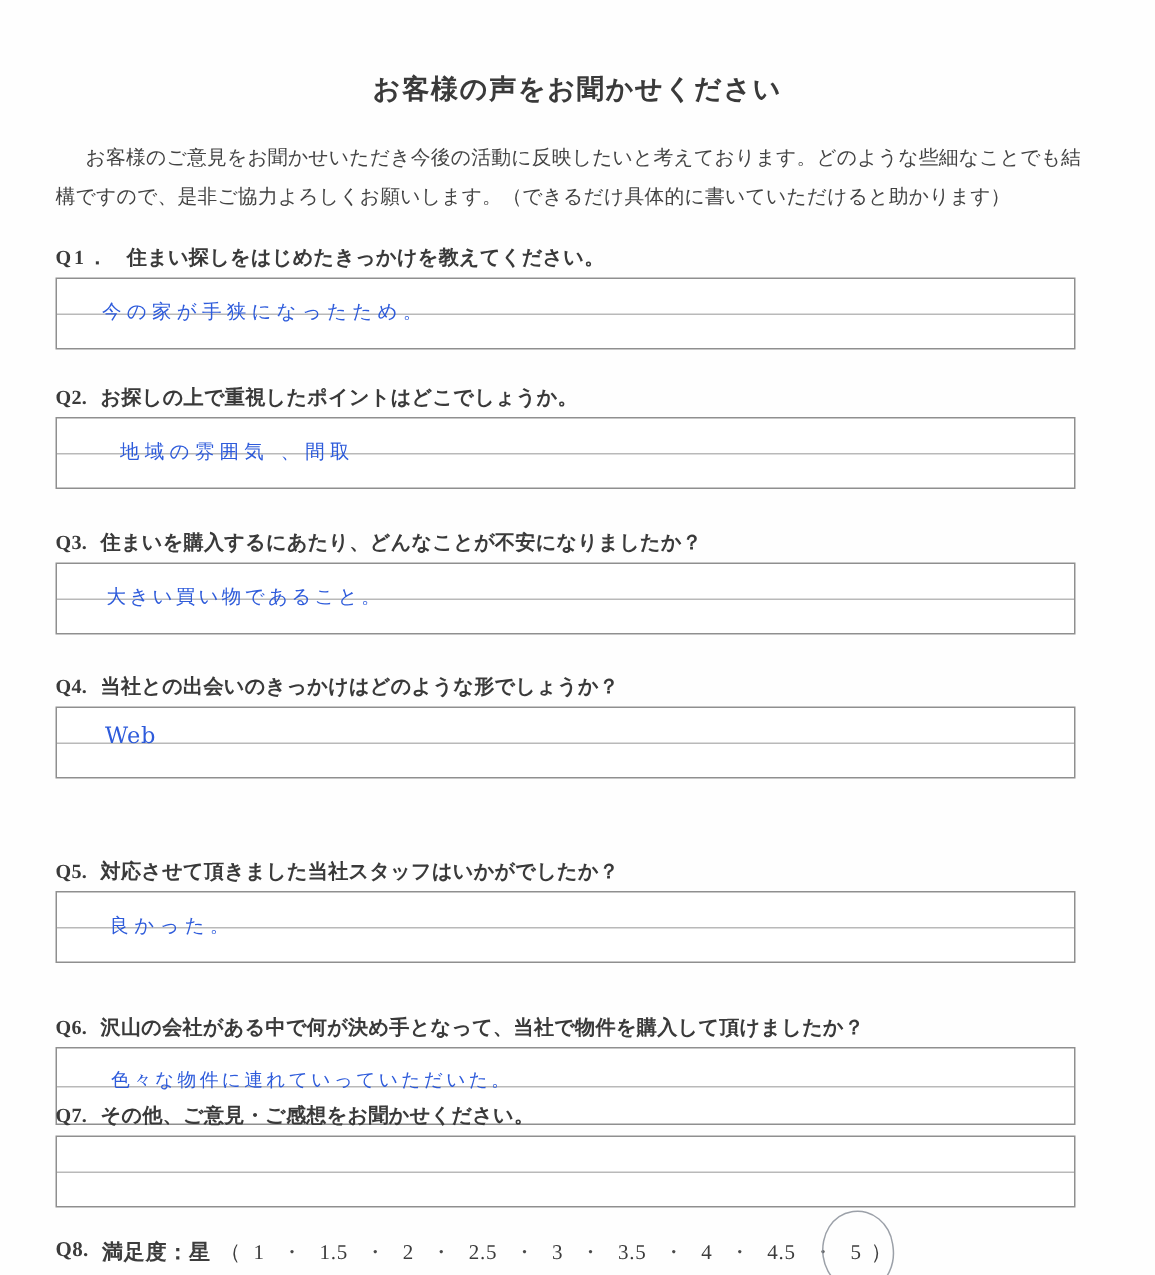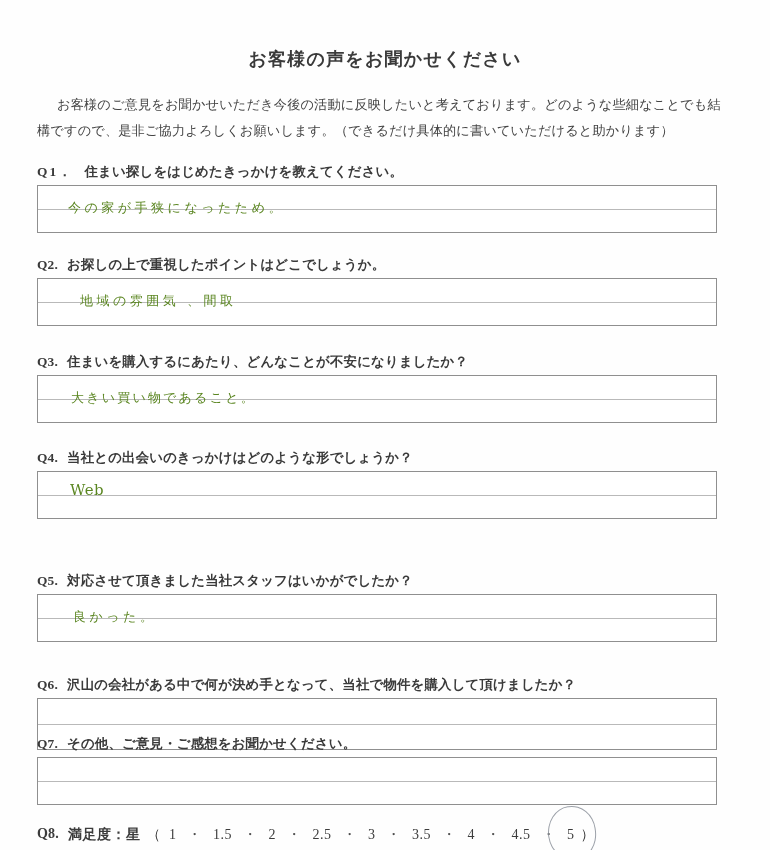--- a/index.html
+++ b/index.html
@@ -99,21 +99,21 @@
   .answer-row.top { top: 0; }
   .answer-row.bottom { bottom: 0; }
 
   .handwriting {
     position: absolute;
     left: 30px;
     top: 50%;
     transform: translateY(-52%);
     font-family: "DejaVu Sans", sans-serif;
     font-size: 13px;
-    color: #4d7c0f;
+    color: #1d4ed8;
     letter-spacing: 3.5px;
     white-space: nowrap;
     opacity: 0.92;
     font-weight: 300;
   }
   .handwriting.latin {
     font-family: "DejaVu Serif", serif;
     letter-spacing: 0.5px;
     font-size: 15px;
   }
@@ -242,20 +242,21 @@
   </div>
 
   <div class="q-block" style="top:676px;">
     <div class="q-label">
       <span class="q-num">Q6.</span><span>沢山の会社がある中で何が決め手となって、当社で物件を購入して頂けましたか？</span>
     </div>
     <div class="answer-box" style="height:52px;">
       <div class="answer-row top"></div>
       <div class="divider"></div>
       <div class="answer-row bottom"></div>
+      <div class="handwriting tight" style="top:13px;transform:none;left:36px;font-size:12.5px;">色々な物件に連れていっていただいた。</div>
     </div>
   </div>
 
   <div class="q-block" style="top:735px;">
     <div class="q-label">
       <span class="q-num">Q7.</span><span>その他、ご意見・ご感想をお聞かせください。</span>
     </div>
     <div class="answer-box">
       <div class="answer-row top"></div>
       <div class="divider"></div>

